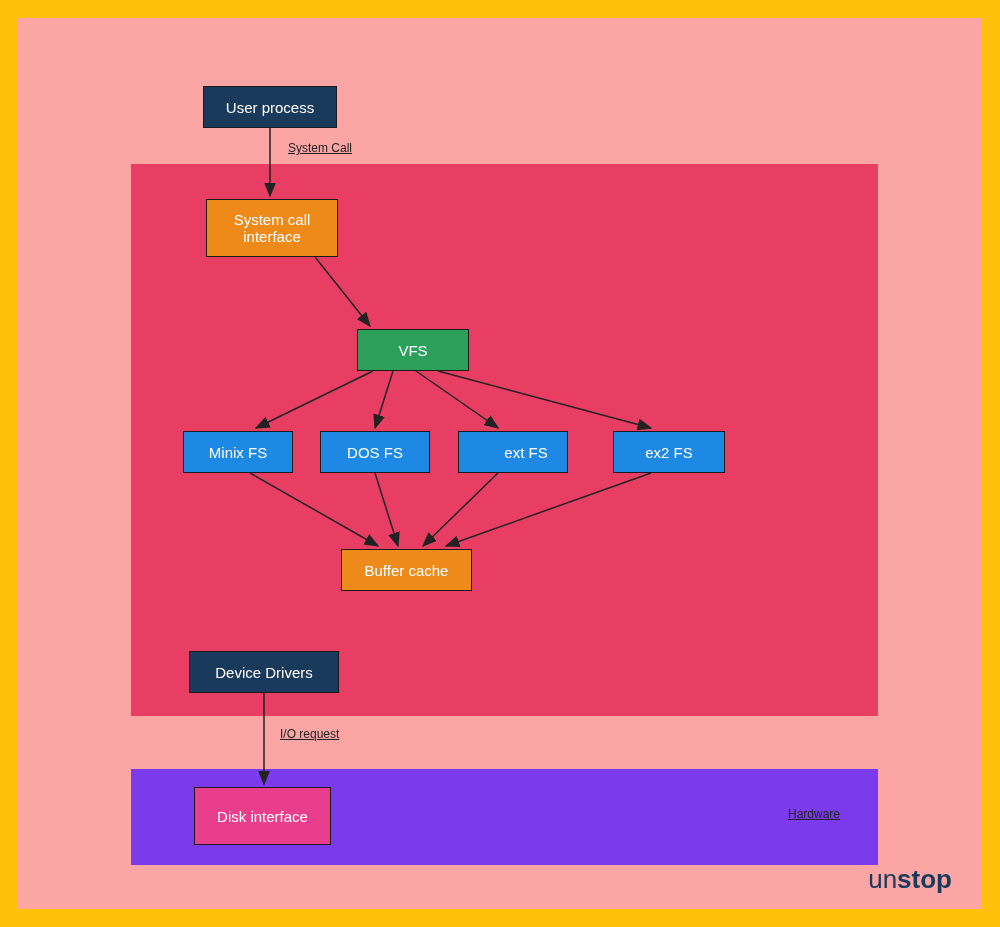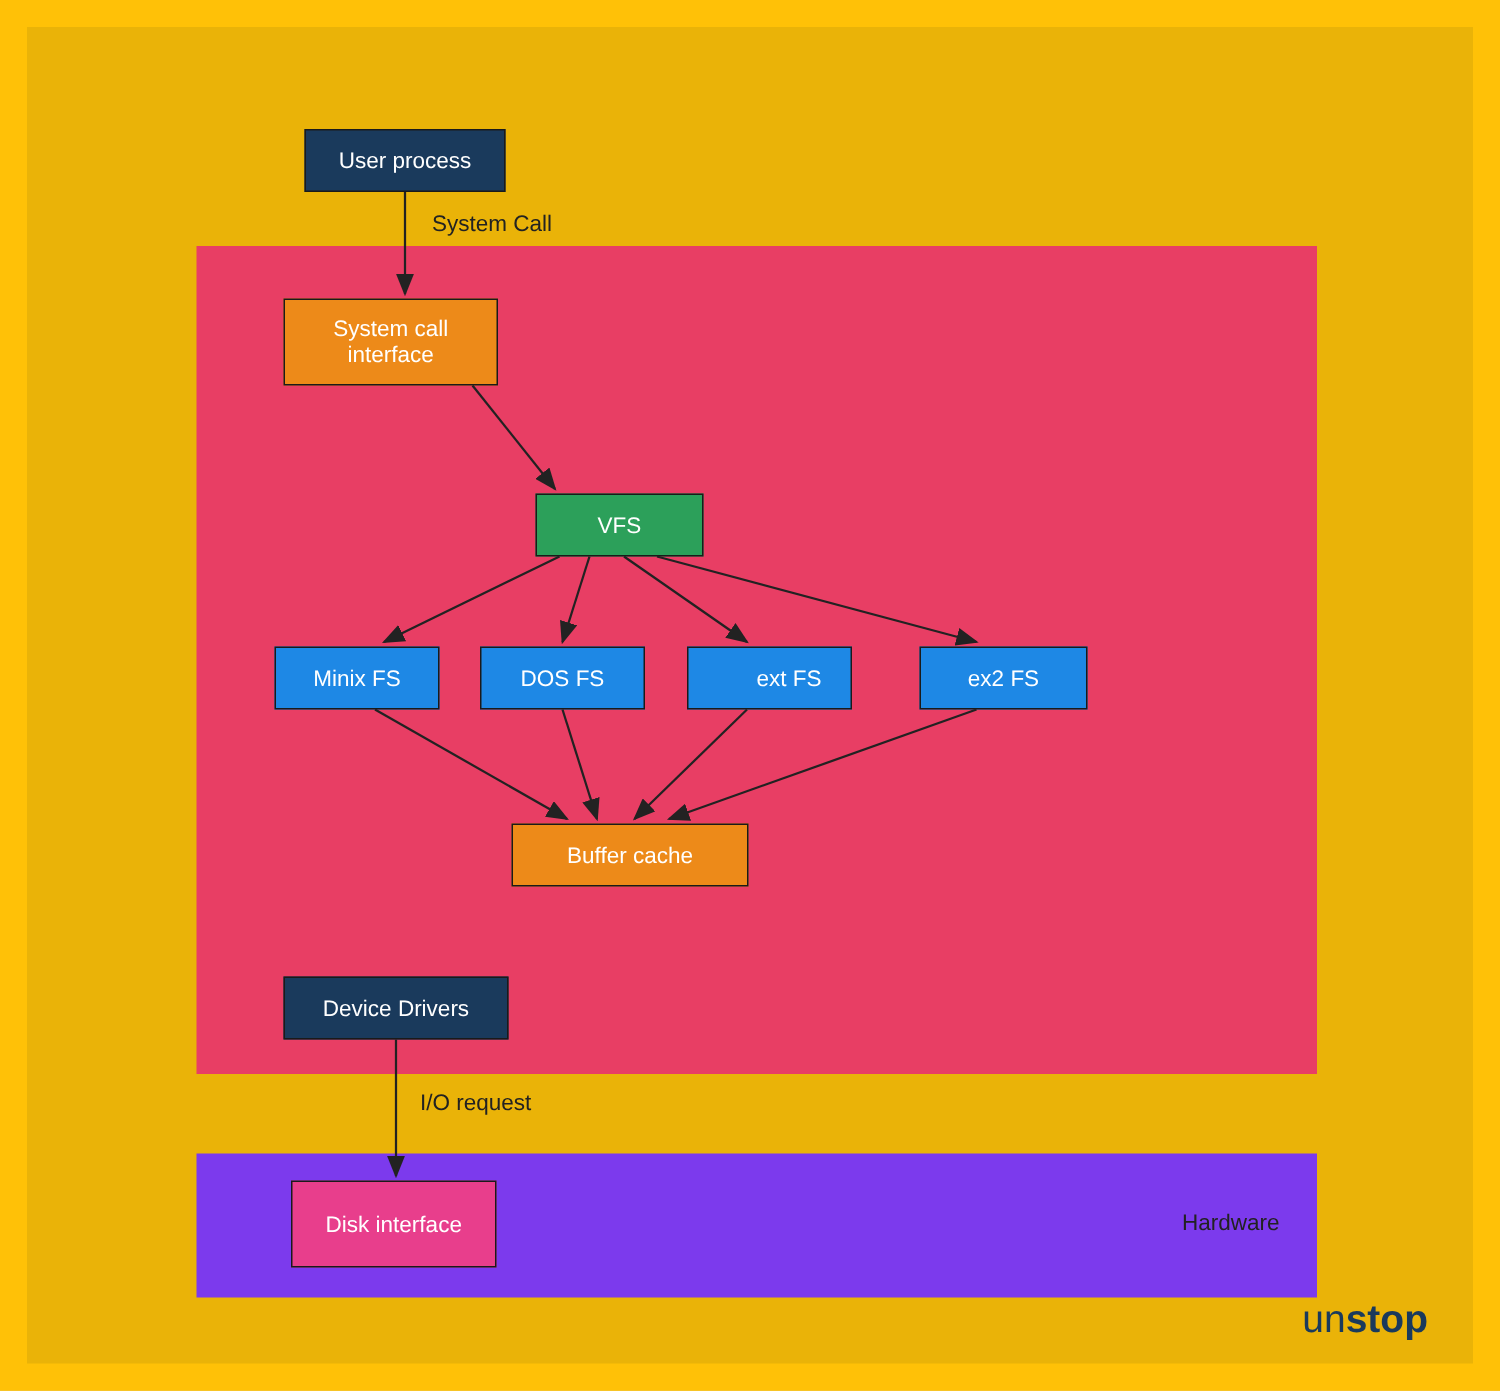--- a/index.html
+++ b/index.html
@@ -1,21 +1,21 @@
 <!DOCTYPE html>
 <html><head>
   <meta charset="utf-8">
   <style>
     * { box-sizing: border-box; margin: 0; padding: 0; }
     body { font-family: -apple-system, BlinkMacSystemFont, "Segoe UI", Arial, sans-serif; }
     .frame {
       width: 1000px;
       height: 927px;
       border: 18px solid #FFC107;
-      background: #eab308;
+      background: #fca5a5;
       position: relative;
     }
     .canvas {
       position: relative;
       width: 100%;
       height: 100%;
     }
     .box {
       position: absolute;
       display: flex;
@@ -33,22 +33,23 @@
     .box.green { background: #2ca05a; }
     .box.blue { background: #1e88e5; }
     .box.pink { background: #e83e8c; border: 1px solid #1a1a1a; }
     .region {
       position: absolute;
     }
     .region.kernel { background: #e83e64; }
     .region.hardware { background: #7c3aed; }
     .label {
       position: absolute;
-      font-size: 15px;
+      font-size: 12px;
       color: #222;
+      text-decoration: underline;
     }
     .logo {
       position: absolute;
       font-size: 26px;
       font-weight: 700;
       color: #1a3a5c;
     }
     .logo .un { font-weight: 400; }
     svg.arrows {
       position: absolute;
@@ -68,42 +69,42 @@
     <div class="region hardware" style="left:113px; top:751px; width:747px; height:96px;"></div>
 
     <div class="box navy" style="left:185px; top:68px; width:134px; height:42px;">
       <span>User process</span>
     </div>
 
     <div class="label" style="left:270px; top:123px;">
       <span>System Call</span>
     </div>
 
-    <div class="box orange" style="left:171px; top:181px; width:143px; height:58px;">
+    <div class="box orange" style="left:188px; top:181px; width:132px; height:58px;">
       <span>System call interface</span>
     </div>
 
     <div class="box green" style="left:339px; top:311px; width:112px; height:42px;">
       <span>VFS</span>
     </div>
 
     <div class="box blue" style="left:165px; top:413px; width:110px; height:42px;">
       <span>Minix FS</span>
     </div>
     <div class="box blue" style="left:302px; top:413px; width:110px; height:42px;">
       <span>DOS FS</span>
     </div>
     <div class="box blue" style="left:440px; top:413px; width:110px; height:42px;padding-left:36px;">
       <span>ext FS</span>
     </div>
     <div class="box blue" style="left:595px; top:413px; width:112px; height:42px;">
       <span>ex2 FS</span>
     </div>
 
-    <div class="box orange" style="left:323px; top:531px; width:158px; height:42px;">
+    <div class="box orange" style="left:323px; top:531px; width:131px; height:42px;">
       <span>Buffer cache</span>
     </div>
 
     <div class="box navy" style="left:171px; top:633px; width:150px; height:42px;">
       <span>Device Drivers</span>
     </div>
 
     <div class="label" style="left:262px; top:709px;">
       <span>I/O request</span>
     </div>

